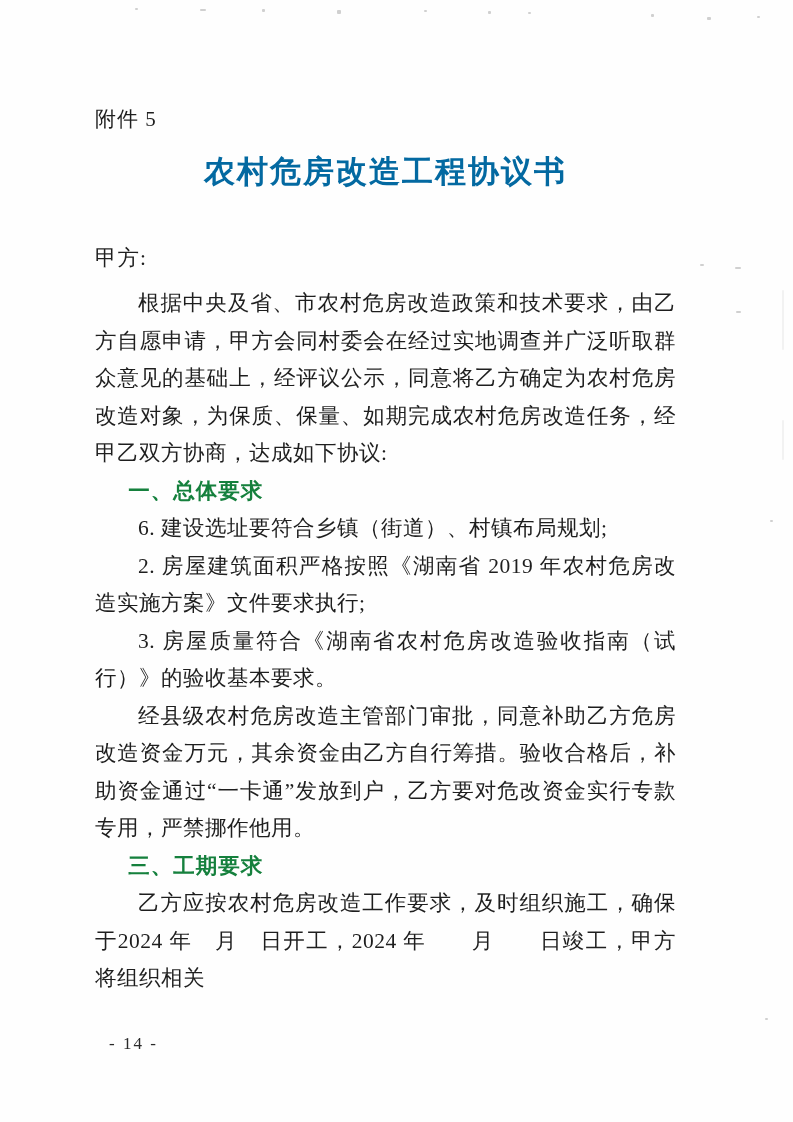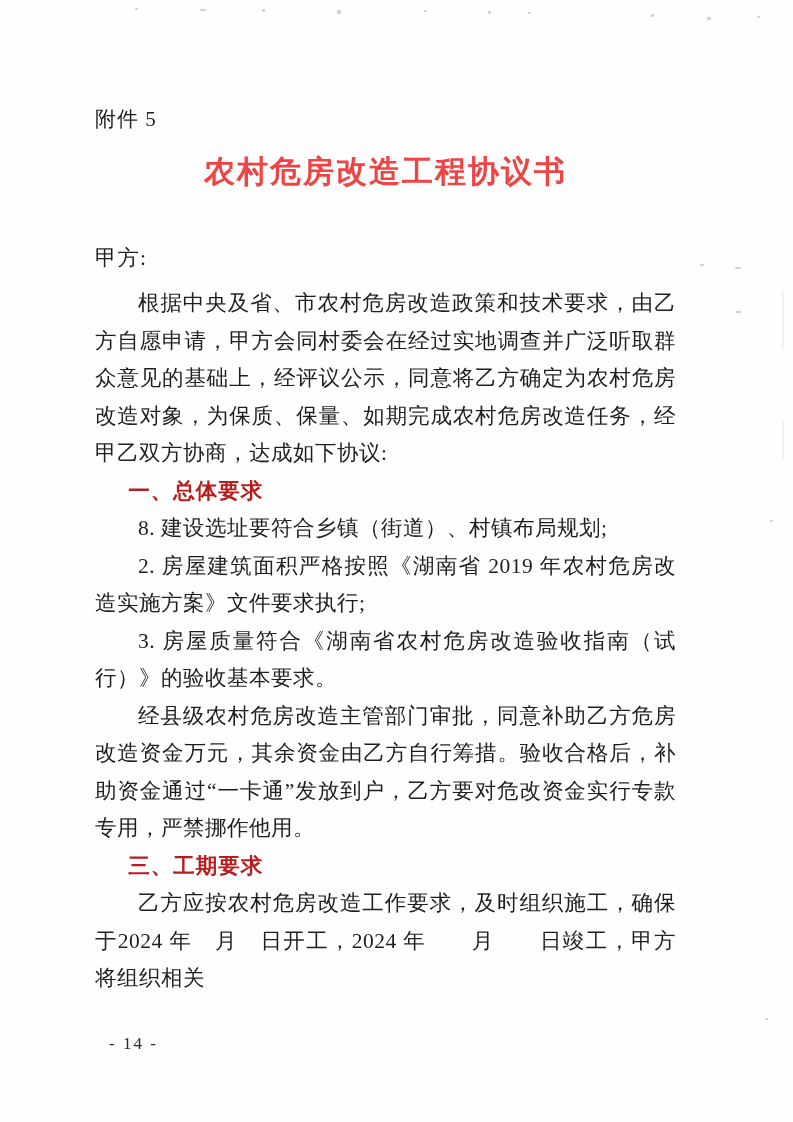--- a/index.html
+++ b/index.html
@@ -27,21 +27,21 @@
     line-height: 30px;
     letter-spacing: 1px;
   }
   .title {
     margin: 16px 0 0 0;
     font-size: 31px;
     line-height: 44px;
     font-weight: 700;
     text-align: center;
     letter-spacing: 2px;
-    color: #ef4444;
+    color: #0369a1;
   }
   .party {
     margin: 0;
     font-size: 21.5px;
     line-height: 37px;
     letter-spacing: 1px;
   }
   .party-a { margin-top: 46px; }
   .body-par {
     margin: 0;
@@ -54,21 +54,21 @@
   .indent { text-indent: 2em; }
   .intro { margin-top: 8px; }
   .sec-heading {
     margin: 0;
     font-size: 21.5px;
     line-height: 37.5px;
     font-weight: 700;
     font-family: "Liberation Sans", "DejaVu Sans", sans-serif;
     padding-left: 1.55em;
     letter-spacing: 1px;
-    color: #b91c1c;
+    color: #15803d;
   }
   .page-number {
     position: absolute;
     left: 109px;
     top: 1034px;
     font-size: 17px;
     letter-spacing: 2px;
     color: #2a2a2a;
   }
   .speck {
@@ -88,21 +88,21 @@
 
   <h1 class="title">农村危房改造工程协议书</h1>
 
   <p class="party party-a">甲方:</p>
 
 
   <p class="body-par indent intro">根据中央及省、市农村危房改造政策和技术要求，由乙方自愿申请，甲方会同村委会在经过实地调查并广泛听取群众意见的基础上，经评议公示，同意将乙方确定为农村危房改造对象，为保质、保量、如期完成农村危房改造任务，经甲乙双方协商，达成如下协议:</p>
 
   <h2 class="sec-heading">一、总体要求</h2>
 
-  <p class="body-par indent">8. 建设选址要符合乡镇（街道）、村镇布局规划;</p>
+  <p class="body-par indent">6. 建设选址要符合乡镇（街道）、村镇布局规划;</p>
 
   <p class="body-par indent">2. 房屋建筑面积严格按照《湖南省 2019 年农村危房改造实施方案》文件要求执行;</p>
 
   <p class="body-par indent">3. 房屋质量符合《湖南省农村危房改造验收指南（试行）》的验收基本要求。</p>
 
 
   <p class="body-par indent">经县级农村危房改造主管部门审批，同意补助乙方危房改造资金万元，其余资金由乙方自行筹措。验收合格后，补助资金通过“一卡通”发放到户，乙方要对危改资金实行专款专用，严禁挪作他用。</p>
 
   <h2 class="sec-heading">三、工期要求</h2>
 

